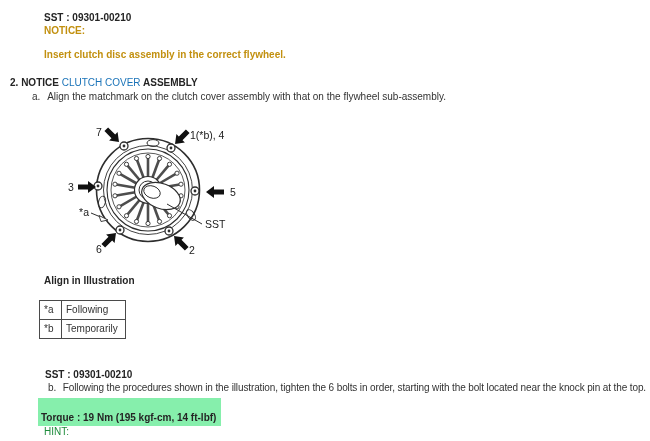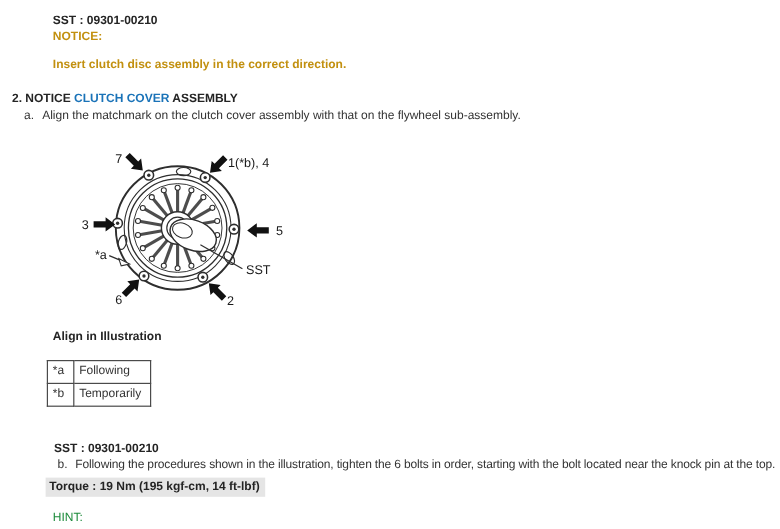--- a/index.html
+++ b/index.html
@@ -4,55 +4,55 @@
 <style>
   html,body{margin:0;padding:0;}
   body{
     width:650px;height:441px;position:relative;overflow:hidden;
     background:#ffffff;color:#333;
     font-family:"Liberation Sans",sans-serif;font-size:10px;line-height:12px;
   }
   .abs{position:absolute;white-space:nowrap;}
   .b{font-weight:bold;color:#242424;}
   .orange{color:#C2900F;font-weight:bold;}
-  .link{color:#1A73B8;font-weight:bold;cursor:pointer;}
+  .link{color:#1A73B8;font-weight:normal;cursor:pointer;}
   .green{color:#1E8C3C;font-weight:normal;}
   .stepline .txt{margin-left:4px;}
   .tight{letter-spacing:-0.12px;padding-left:20px;}
   .torque{
-    background:#e5e5e5;font-weight:bold;color:#242424;
-    padding:2px 5px 2px 3px;display:inline-block;
+    background:#86efac;font-weight:bold;color:#242424;
+    padding:14px 5px 2px 3px;display:inline-block;
   }
   table.legend{border-collapse:collapse;}
   table.legend td{
     border:1px solid #4a4a4a;font-size:10px;color:#333;
     padding:3px 4px;height:12px;vertical-align:middle;
   }
   table.legend td.k{width:13px;}
   table.legend td.v{min-width:55px;}
   svg text{
     font-family:"Liberation Sans",sans-serif;font-size:10.5px;fill:#1a1a1a;
   }
 </style>
 </head>
 <body>
 
 <div class="abs b" style="left:44px;top:12px">SST : 09301-00210</div>
 
 <div class="abs orange" style="left:44px;top:25px">NOTICE:</div>
-<div class="abs orange" style="left:44px;top:49px">Insert clutch disc assembly in the correct direction.</div>
+<div class="abs orange" style="left:44px;top:49px">Insert clutch disc assembly in the correct flywheel.</div>
 
 <div class="abs b" style="left:10px;top:77px">
   <span>2.</span>
   <span>NOTICE</span>
   <span class="link">CLUTCH COVER</span>
   <span>ASSEMBLY</span>
 </div>
 
-<div class="abs stepline" style="left:20px;top:91px">
+<div class="abs stepline" style="left:32px;top:91px">
   <span>a.</span>
   <span class="txt">Align the matchmark on the clutch cover assembly with that on the flywheel sub-assembly.</span>
 </div>
 
 <svg class="abs" style="left:58px;top:112px" width="250" height="160" viewBox="0 0 250 160">
 
   <g fill="none" stroke="#2e2e2e">
     <circle cx="90" cy="78" r="51.5" stroke-width="1.6"></circle>
     <circle cx="90" cy="78" r="44.5" stroke-width="0.9"></circle>
     <circle cx="90" cy="78" r="41" stroke-width="1.1"></circle>

